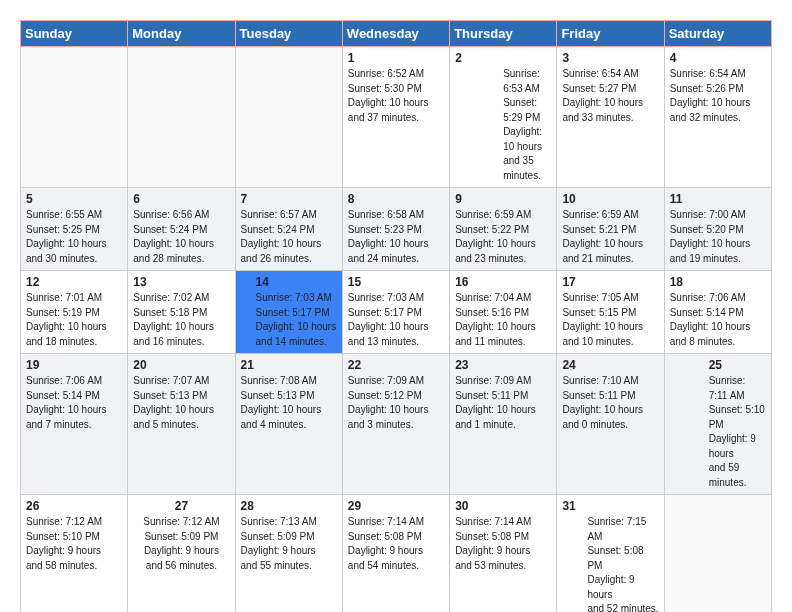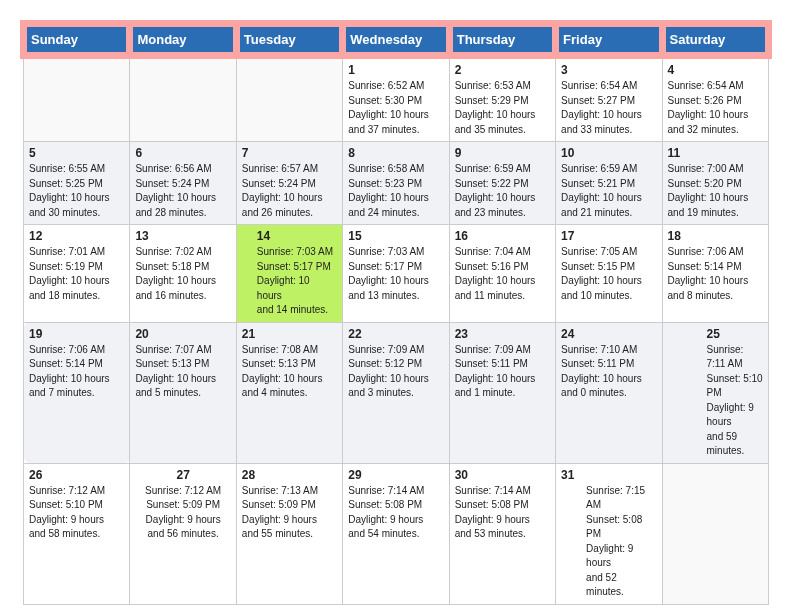--- a/index.html
+++ b/index.html
@@ -58,21 +58,21 @@
       border-collapse: collapse;
       margin-top: 4px;
     }
     .calendar th {
       background: #2a6db5;
       color: #fff;
       font-size: 13px;
       font-weight: bold;
       padding: 5px 4px;
       text-align: left;
-      border: 7px solid #fca5a5;
+      border: 1px solid #fca5a5;
     }
     .calendar td {
       border: 1px solid #ccc;
       vertical-align: top;
       padding: 4px 5px;
       font-size: 10.5px;
       color: #222;
       width: calc(100% / 7);
       min-height: 80px;
       background: #fff;
@@ -122,21 +122,21 @@
           <td class="empty" style="background: rgb(249, 249, 249);"></td>
           <td style="background: rgb(255, 255, 255);">
             <span class="day-number">1</span>
             <div class="day-info" style="white-space: pre-line;">Sunrise: 6:52 AM
 Sunset: 5:30 PM
 Daylight: 10 hours
 and 37 minutes.</div>
           </td>
           <td style="background: rgb(255, 255, 255);">
             <span class="day-number">2</span>
-            <div class="day-info" style="white-space: pre-line;">Sunrise: 6:53 AM
+            <div class="day-info" style="white-space: pre-line; margin-left: 48px;">Sunrise: 6:53 AM
 Sunset: 5:29 PM
 Daylight: 10 hours
 and 35 minutes.</div>
           </td>
           <td style="background: rgb(255, 255, 255);">
             <span class="day-number">3</span>
             <div class="day-info" style="white-space: pre-line;">Sunrise: 6:54 AM
 Sunset: 5:27 PM
 Daylight: 10 hours
 and 33 minutes.</div>
@@ -208,21 +208,21 @@
 Daylight: 10 hours
 and 18 minutes.</div>
           </td>
           <td style="background: rgb(255, 255, 255);">
             <span class="day-number">13</span>
             <div class="day-info" style="white-space: pre-line;">Sunrise: 7:02 AM
 Sunset: 5:18 PM
 Daylight: 10 hours
 and 16 minutes.</div>
           </td>
-          <td style="background: #bef264; padding-left: 20px;">
+          <td style="background: #3b82f6; padding-left: 20px;">
             <span class="day-number">14</span>
             <div class="day-info" style="white-space: pre-line;">Sunrise: 7:03 AM
 Sunset: 5:17 PM
 Daylight: 10 hours
 and 14 minutes.</div>
           </td>
           <td style="background: rgb(255, 255, 255);">
             <span class="day-number">15</span>
             <div class="day-info" style="white-space: pre-line;">Sunrise: 7:03 AM
 Sunset: 5:17 PM

